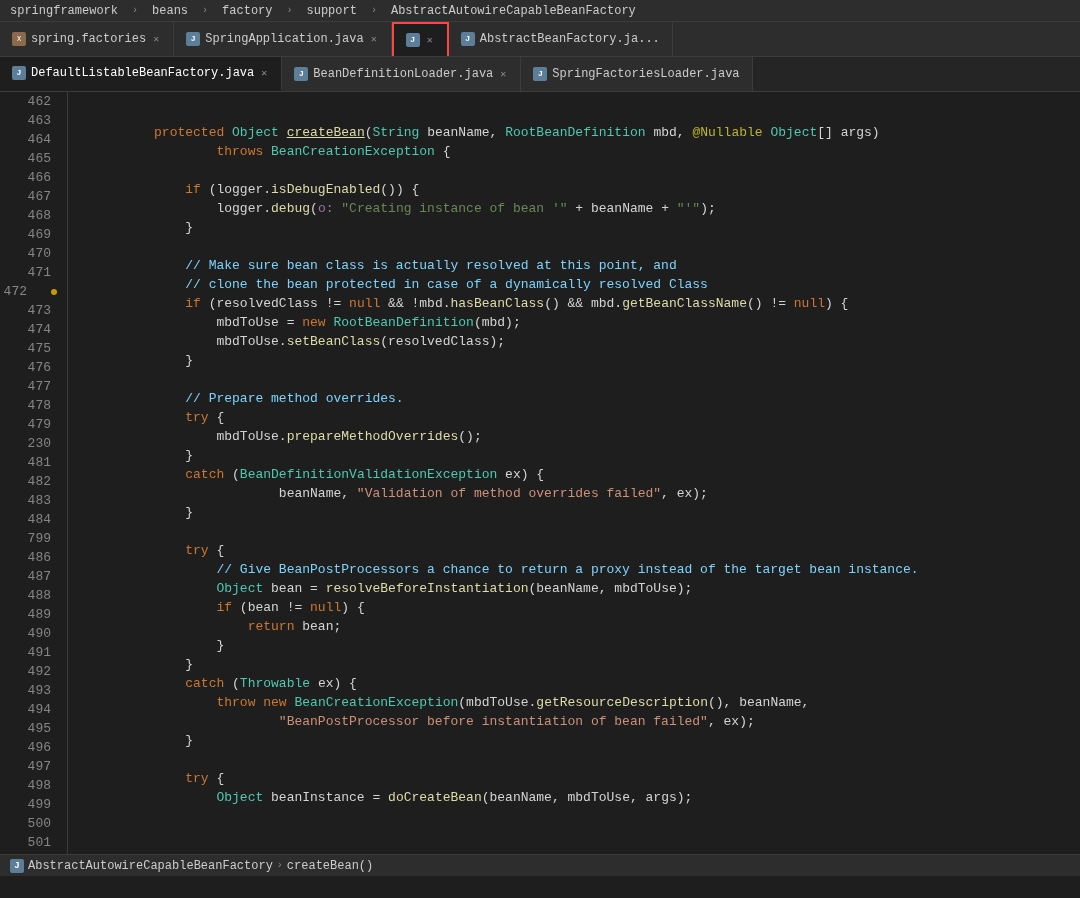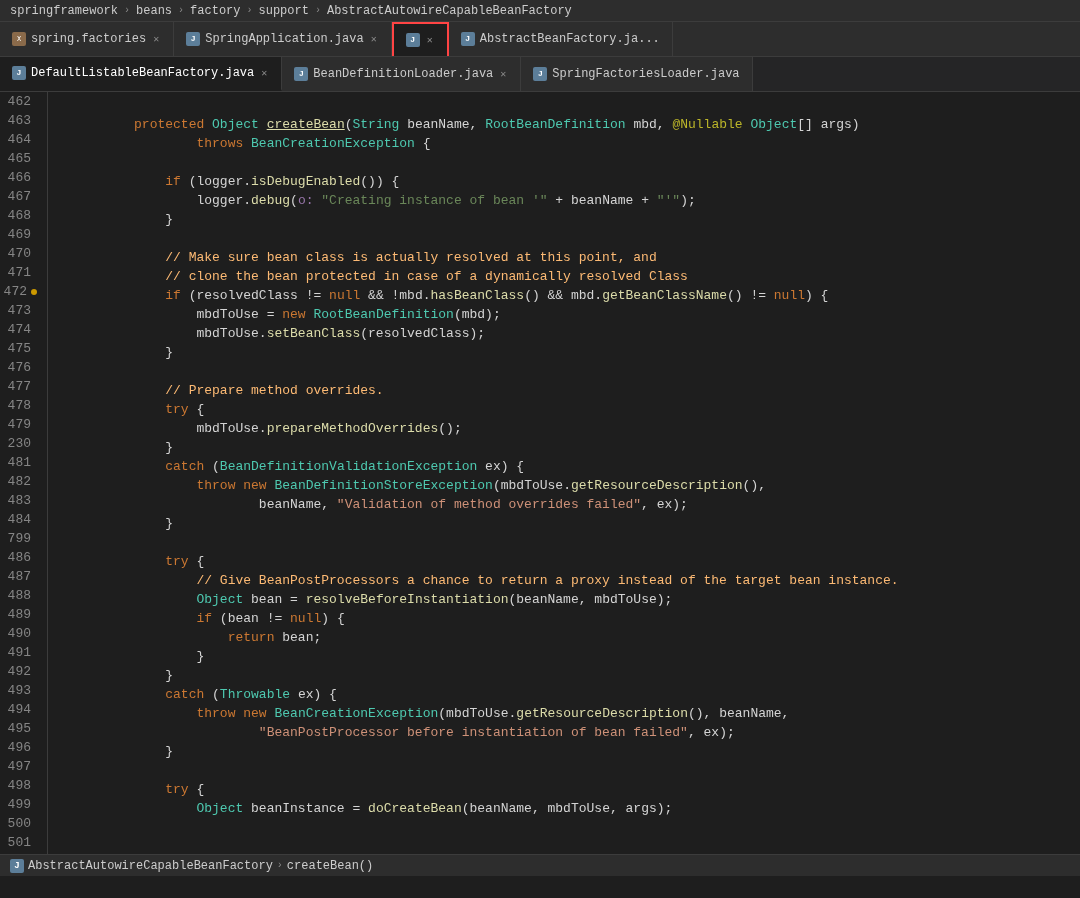--- a/index.html
+++ b/index.html
@@ -13,21 +13,21 @@
       height: 898px;
     }
 
     
     .breadcrumb-bar {
       display: flex;
       align-items: center;
       background: #2d2d2d;
       height: 22px;
       padding: 0 8px;
-      gap: 4px;
+      gap: 12px;
       font-size: 12px;
       color: #cccccc;
       border-bottom: 1px solid #3c3c3c;
     }
     .breadcrumb-item {
       display: flex;
       align-items: center;
       gap: 3px;
       cursor: pointer;
       padding: 0 2px;
@@ -97,21 +97,21 @@
     .editor-area {
       display: flex;
       flex: 1;
       background: #1e1e1e;
       overflow: hidden;
       height: calc(898px - 22px - 35px - 35px - 22px);
     }
 
     
     .gutter {
-      width: 48px;
+      width: 68px;
       background: #1e1e1e;
       color: #858585;
       font-size: 13px;
       line-height: 19px;
       text-align: right;
       padding-right: 8px;
       padding-top: 0;
       user-select: none;
       flex-shrink: 0;
       border-right: 1px solid #3c3c3c;
@@ -129,45 +129,45 @@
       position: absolute;
       right: 2px;
       top: 50%;
       transform: translateY(-50%);
       width: 6px;
       height: 6px;
       border-radius: 50%;
       background: #cc9900;
     }
     .gutter-line.has-dot .line-num {
-      margin-right: 4px;
+      margin-right: 24px;
       text-align: right;
     }
 
     
     .code-content {
       flex: 1;
       overflow: hidden;
       padding-left: 8px;
-      padding-top: 4px;
+      padding-top: 12px;
     }
     .code-line {
       height: 19px;
       line-height: 19px;
       white-space: pre;
       font-size: 13px;
     }
 
     
     .kw { color: #cc7832; } 
     .type { color: #4ec9b0; } 
     .fn { color: #dcdcaa; } 
     .str { color: #6a8759; } 
     .str2 { color: #ce9178; } 
-    .comment { color: #fdba74; } 
+    .comment { color: #7dd3fc; } 
     .param { color: #9876aa; } 
     .plain { color: #d4d4d4; }
     .annotation { color: #bbb529; }
 
     
     .bottom-breadcrumb {
       height: 22px;
       background: #2d2d2d;
       display: flex;
       align-items: center;
@@ -464,23 +464,20 @@
     </div>
 
     <div class="code-line">
       <span class="plain">        }</span>
     </div>
 
     <div class="code-line">
       <span class="plain">        </span><span class="kw">catch</span> (<span class="type">BeanDefinitionValidationException</span> ex) {
     </div>
 
-    <div class="code-line">
-      <span class="plain">            </span><span class="kw">throw</span> <span class="kw">new</span> <span class="type">BeanDefinitionStoreException</span>(mbdToUse.<span class="fn">getResourceDescription</span>(),
-    </div>
 
     <div class="code-line">
       <span class="plain">                    beanName, </span><span class="str2">"Validation of method overrides failed"</span>, ex);
     </div>
 
     <div class="code-line">
       <span class="plain">        }</span>
     </div>
 
     <div class="code-line">&nbsp;</div>

